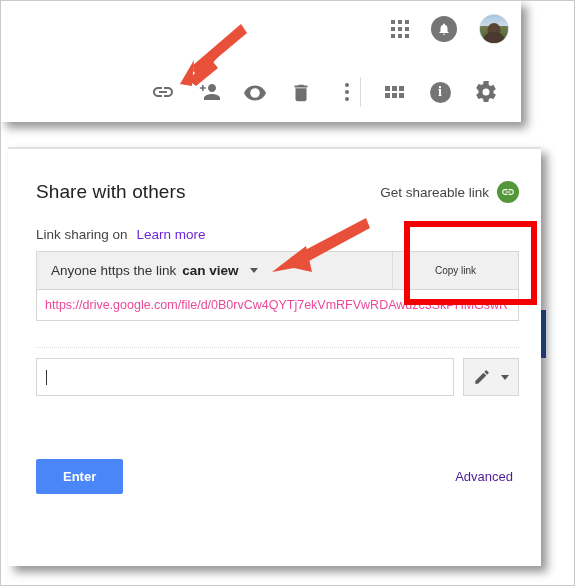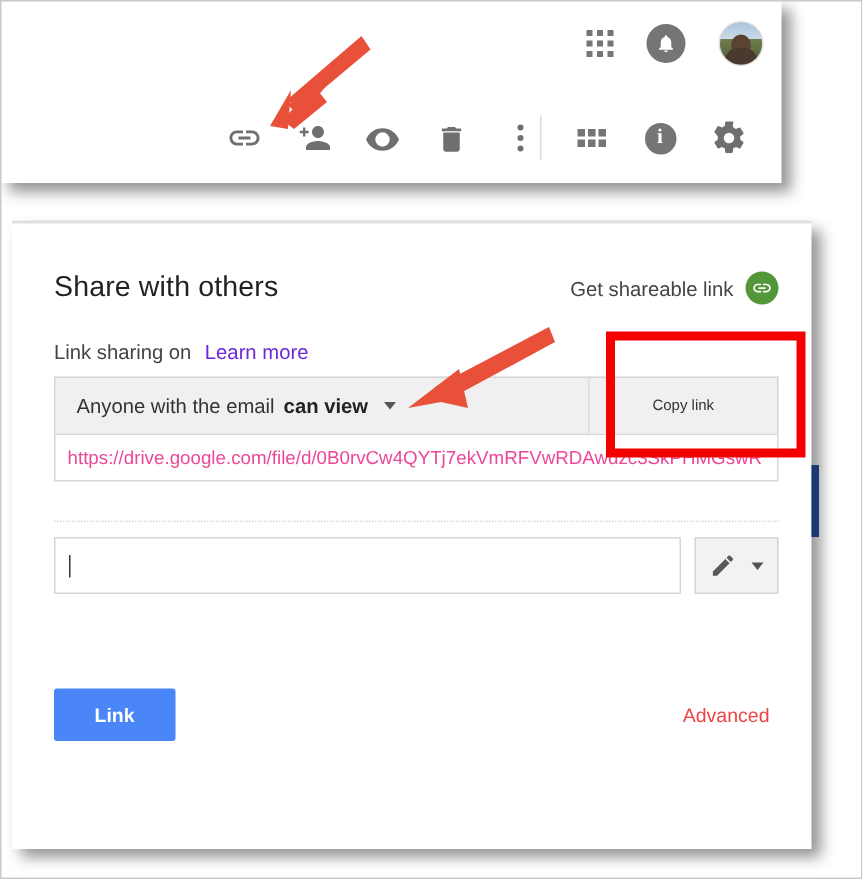--- a/index.html
+++ b/index.html
@@ -310,21 +310,21 @@
     color: #ffffff;
     font-size: 13px;
     font-weight: bold;
     padding: 10px 27px;
     border: none;
     border-radius: 2px;
     font-family: "Liberation Sans", sans-serif;
   }
   .advanced-link {
     font-size: 13px;
-    color: #ef4444;
+    color: #4c1d95;
     padding-right: 6px;
   }
 
   
   .anno-box {
     position: absolute;
     left: 404px;
     top: 221px;
     width: 133px;
     height: 84px;
@@ -465,21 +465,21 @@
         </div>
       </div>
 
       <div class="link-sharing-row">
         <span>Link sharing on</span>
         <a class="learn-more" href="#">Learn more</a>
       </div>
 
       <div class="access-row">
         <div class="access-select">
-          <span>Anyone with the email</span>
+          <span>Anyone https the link</span>
           <b>can view</b>
           <span class="caret"></span>
         </div>
         <div class="copy-link-btn">
           <span>Copy link</span>
         </div>
       </div>
 
       <div class="url-row">
         <span class="url-text">https://drive.google.com/file/d/0B0rvCw4QYTj7ekVmRFVwRDAwdzc3SkPHMGswR</span>
@@ -494,21 +494,21 @@
         </div>
         <div class="pencil-btn">
           <svg width="18" height="18" viewBox="0 0 24 24" aria-hidden="true">
             <path fill="#5a5a5a" d="M3 17.25V21h3.75L17.81 9.94l-3.75-3.75L3 17.25zM20.71 7.04a1 1 0 0 0 0-1.41l-2.34-2.34a1 1 0 0 0-1.41 0l-1.83 1.83 3.75 3.75 1.83-1.83z"></path>
           </svg>
           <span class="caret"></span>
         </div>
       </div>
 
       <div class="dlg-footer">
-        <button class="done-btn">Link</button>
+        <button class="done-btn">Enter</button>
         <span class="advanced-link">Advanced</span>
       </div>
 
     </div>
   </div>
 
   <div class="blue-strip"></div>
 
   <div class="anno-box"></div>
 

